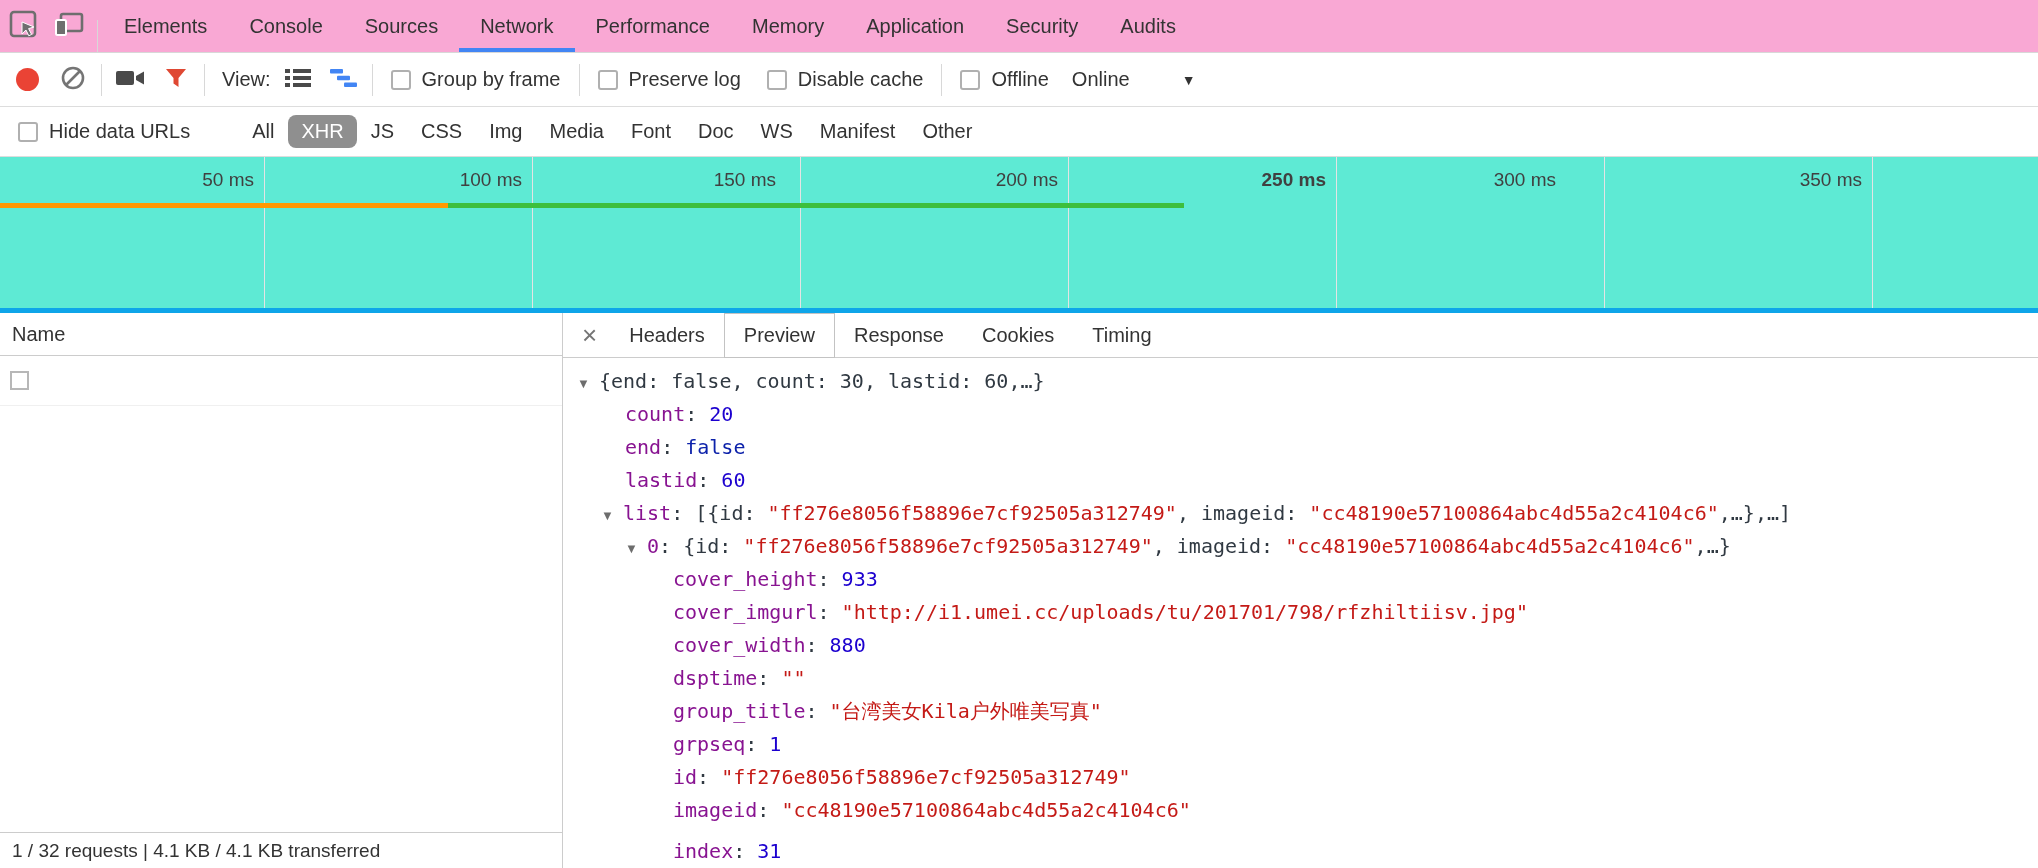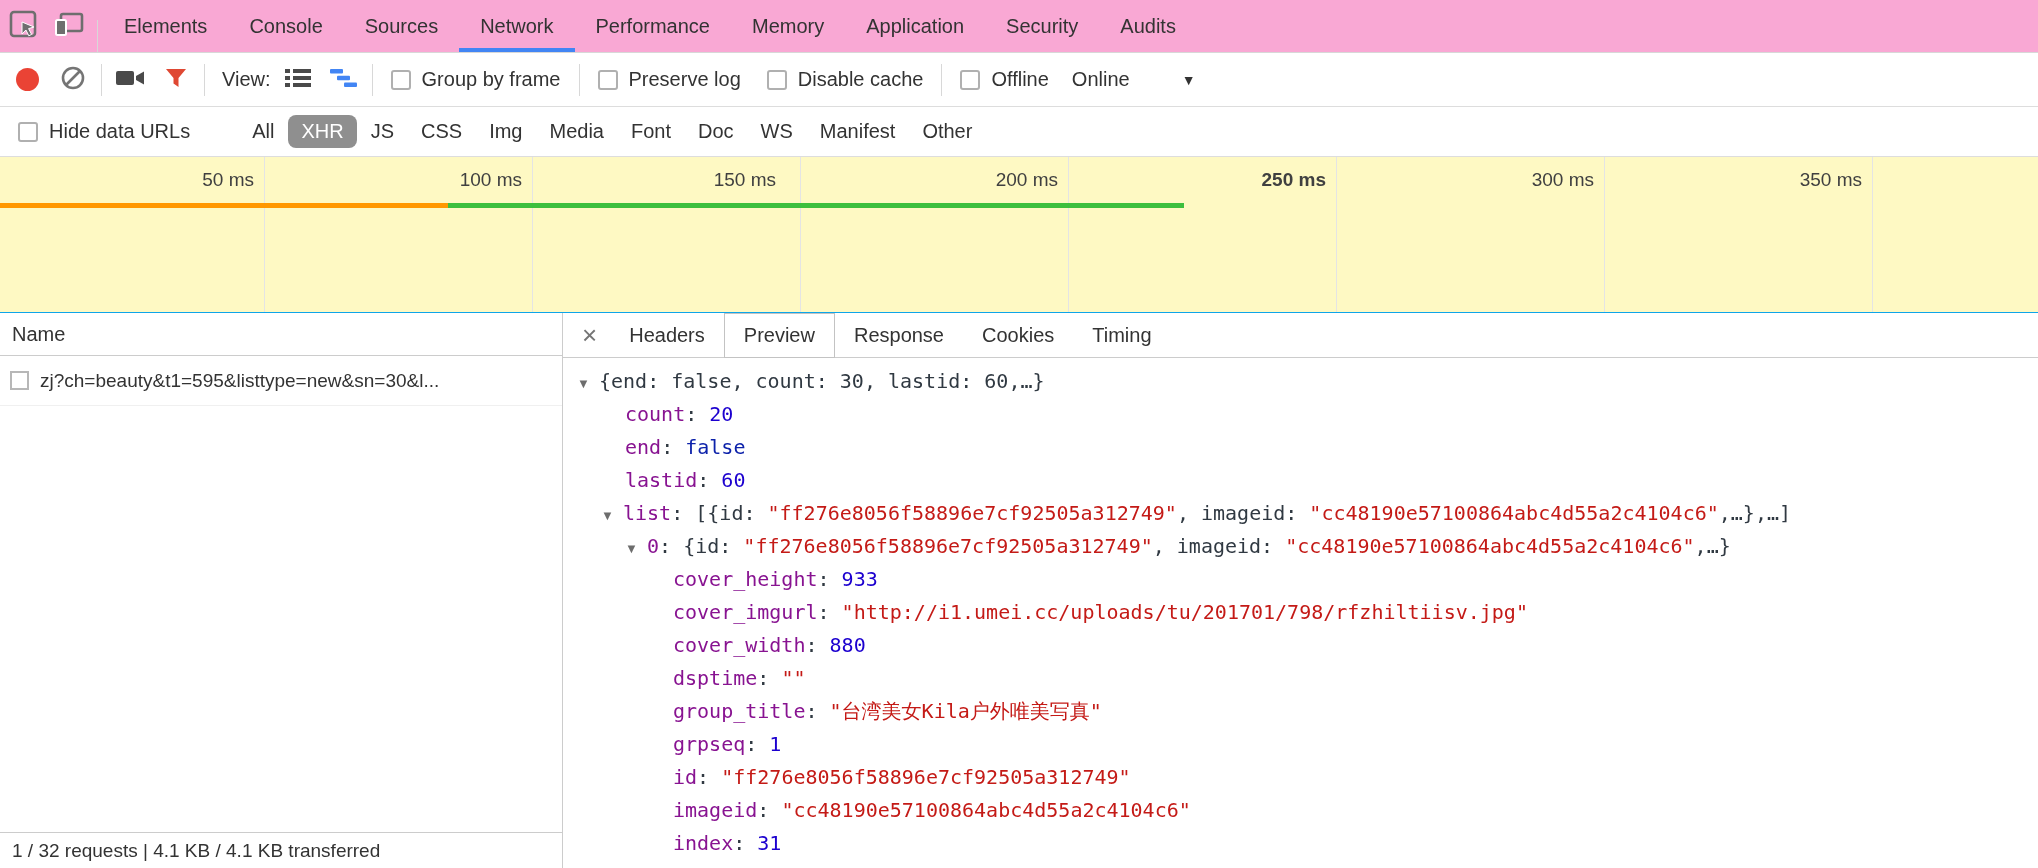--- a/index.html
+++ b/index.html
@@ -29,21 +29,21 @@
   
   .filterbar{height:50px;display:flex;align-items:center;border-bottom:1px solid #ddd;padding-left:5px}
   .filter-input{width:322px;height:35px;border:2px solid #bdbdbd;border-radius:2px;font-size:20px;
     padding:0 10px;color:#333;outline:none;font-family:inherit;flex:none}
   .filter-input::placeholder{color:#999}
   .pills{display:flex;align-items:center;margin-left:36px}
   .pill{font-size:20px;padding:5px 13px;border-radius:8px;margin-right:1px;white-space:nowrap}
   .pill.active{background:#8f8f8f;color:#fff}
 
   
-  .timeline{position:relative;height:156px;border-bottom:1px solid #0ea5e9;overflow:hidden;background:#fef9c3}
+  .timeline{position:relative;height:156px;border-bottom:5px solid #0ea5e9;overflow:hidden;background:#5eead4}
   .gridline{position:absolute;top:0;bottom:0;width:1px;background:#e4e4e4}
   .tl-label{position:absolute;top:12px;width:160px;text-align:right;font-size:19px;color:#404040}
   .ov-seg{position:absolute;top:46px;height:5px}
 
   
   .main{display:flex;height:555px}
   .left{width:563px;flex:none;border-right:1px solid #ccc;display:flex;flex-direction:column;background:#fff}
   .name-header{height:43px;display:flex;align-items:center;padding-left:12px;
     border-bottom:1px solid #ccc;font-size:20px}
   .request-row{height:50px;display:flex;align-items:center;padding:0 8px 0 10px;
@@ -212,34 +212,33 @@
       <div class="tl-label" style="left: 94px;">50 ms</div>
       <div class="gridline" style="left: 532px;"></div>
       <div class="tl-label" style="left: 362px;">100 ms</div>
       <div class="gridline" style="left: 800px;"></div>
       <div class="tl-label" style="left: 616px;">150 ms</div>
       <div class="gridline" style="left: 1068px;"></div>
       <div class="tl-label" style="left: 898px;">200 ms</div>
       <div class="gridline" style="left: 1336px;"></div>
       <div class="tl-label" style="left: 1166px; font-weight: bold;">250 ms</div>
       <div class="gridline" style="left: 1604px;"></div>
-      <div class="tl-label" style="left: 1434px;">300 ms</div>
+      <div class="tl-label" style="left: 1396px;">300 ms</div>
       <div class="gridline" style="left: 1872px;"></div>
       <div class="tl-label" style="left: 1702px;">350 ms</div>
       <div class="ov-seg" style="left: 0px; width: 448px; background: rgb(255, 152, 0);"></div>
       <div class="ov-seg" style="left: 448px; width: 736px; background: rgb(61, 191, 61);"></div>
     </div>
 
   <div class="main">
     <div class="left">
       <div class="name-header">Name</div>
       <div id="request-rows">
           <div class="request-row">
             <div class="res-icon"></div>
-            <span class="req-name">zj?ch=beauty&amp;t1=595&amp;listtype=new&amp;sn=30&amp;l...</span>
           </div>
         </div>
       <div class="fill"></div>
       <div class="summary">1 / 32 requests | 4.1 KB / 4.1 KB transferred</div>
     </div>
     <div class="right">
       <div class="dtabs">
         <div class="close">×</div>
         <div class="tabs" id="detail-tabs">
             <div class="dtab">Headers</div>
@@ -257,19 +256,19 @@
           <div class="tline" style="padding-left: 38px;"><span class="tri">▼</span><span class="tk-key">list</span><span class="tk-plain">: [{id: </span><span class="tk-str">"ff276e8056f58896e7cf92505a312749"</span><span class="tk-plain">, imageid: </span><span class="tk-str">"cc48190e57100864abc4d55a2c4104c6"</span><span class="tk-plain">,…},…]</span></div>
           <div class="tline" style="padding-left: 62px;"><span class="tri">▼</span><span class="tk-key">0</span><span class="tk-plain">: {id: </span><span class="tk-str">"ff276e8056f58896e7cf92505a312749"</span><span class="tk-plain">, imageid: </span><span class="tk-str">"cc48190e57100864abc4d55a2c4104c6"</span><span class="tk-plain">,…}</span></div>
           <div class="tline" style="padding-left: 110px;"><span class="tk-key">cover_height</span><span class="tk-plain">: </span><span class="tk-num">933</span></div>
           <div class="tline" style="padding-left: 110px;"><span class="tk-key">cover_imgurl</span><span class="tk-plain">: </span><span class="tk-str">"http://i1.umei.cc/uploads/tu/201701/798/rfzhiltiisv.jpg"</span></div>
           <div class="tline" style="padding-left: 110px;"><span class="tk-key">cover_width</span><span class="tk-plain">: </span><span class="tk-num">880</span></div>
           <div class="tline" style="padding-left: 110px;"><span class="tk-key">dsptime</span><span class="tk-plain">: </span><span class="tk-str">""</span></div>
           <div class="tline" style="padding-left: 110px;"><span class="tk-key">group_title</span><span class="tk-plain">: </span><span class="tk-str">"台湾美女Kila户外唯美写真"</span></div>
           <div class="tline" style="padding-left: 110px;"><span class="tk-key">grpseq</span><span class="tk-plain">: </span><span class="tk-num">1</span></div>
           <div class="tline" style="padding-left: 110px;"><span class="tk-key">id</span><span class="tk-plain">: </span><span class="tk-str">"ff276e8056f58896e7cf92505a312749"</span></div>
           <div class="tline" style="padding-left: 110px;"><span class="tk-key">imageid</span><span class="tk-plain">: </span><span class="tk-str">"cc48190e57100864abc4d55a2c4104c6"</span></div>
-          <div class="tline" style="padding-left: 110px;"><span class="tk-key">index</span><span class="tk-plain">: </span><span class="tk-num">31</span></div>
+          <div class="tline" style="padding-left: 110px; margin-top: 8px;"><span class="tk-key">index</span><span class="tk-plain">: </span><span class="tk-num">31</span></div>
           <div class="tline" style="padding-left: 110px;"><span class="tk-key">imgurl</span><span class="tk-plain">: </span><span class="tk-str">"http://i1.umei.cc/uploads/tu/201701/798/rfzhiltiisv.jpg"</span></div>
         </div>
     </div>
   </div>
 
 </div>
 
 </body></html>

